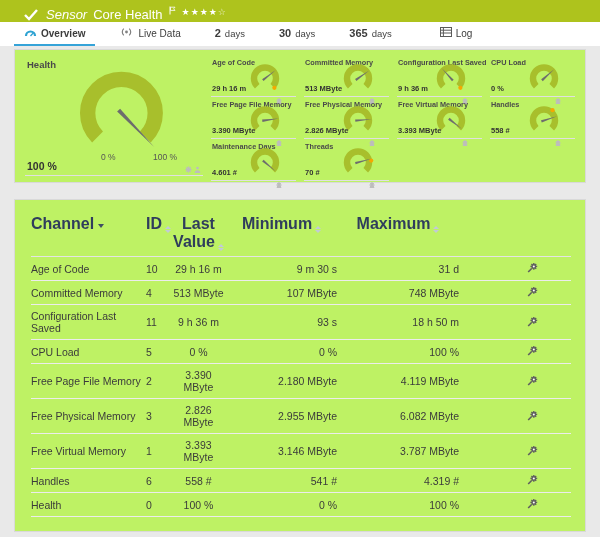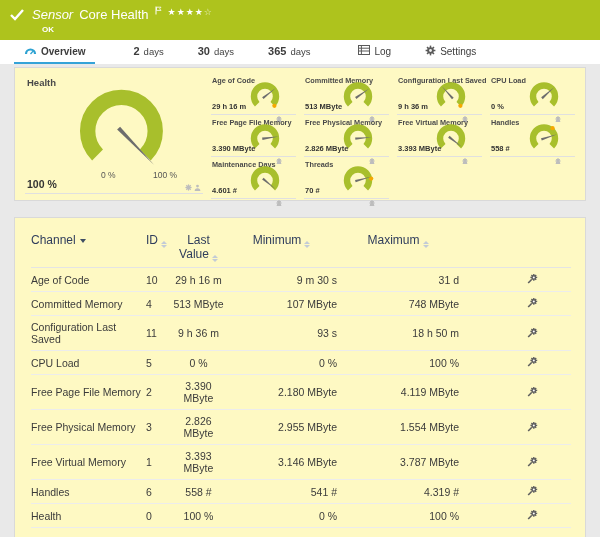--- a/index.html
+++ b/index.html
@@ -6,22 +6,22 @@
   html,body { width:600px; height:537px; }
   body {
     font-family: "Liberation Sans", sans-serif;
     background:#e9e9e9;
     overflow:hidden;
     position:relative;
   }
   
   .sensor-header {
     background:#aec31d;
-    height:40px;
-    padding:7px 10px 0 10px;
+    height:22px;
+    padding:7px 10px 0 24px;
     color:#fff;
   }
   .sensor-header .title-row { display:flex; align-items:center; gap:6px; }
   .sensor-header .check { display:inline-flex; margin-right:2px; }
   .sensor-type { font-style:italic; font-size:13px; }
   .sensor-title { font-size:13px; }
   .flag { position:relative; top:-4px; display:inline-flex; }
   .stars { font-size:9px; letter-spacing:1px; position:relative; top:-3px; color:#fff; }
   .status-line { font-size:8px; font-weight:bold; margin:3px 0 0 32px; }
   
@@ -39,21 +39,21 @@
     padding:0 10px; cursor:pointer;
     border-bottom:2px solid transparent;
     white-space:nowrap;
   }
   .tab.active { border-bottom-color:#35a3d8; font-weight:bold; }
   .tab .num { font-weight:bold; font-size:11px; }
   .tab .unit { font-size:9.5px; color:#444; }
   .tab-gap { width:14px; }
   
   .panel {
-    background:#fef9c3;
+    background:#bef264;
     border:1px solid #d9d9d9;
     margin:0 14px;
   }
   .panel-gauges {
     margin-top:3px;
     height:134px;
     padding:6px 10px;
     display:flex;
     gap:8px;
   }
@@ -87,24 +87,24 @@
   
   .panel-table {
     margin-top:16px;
     padding:6px 16px 14px 16px;
     min-height:312px;
   }
   table { width:100%; border-collapse:collapse; font-size:10.5px; color:#3b3b3b; table-layout:fixed; }
   col.c-channel{width:115px;} col.c-id{width:25px;} col.c-last{width:55px;}
   col.c-min{width:111px;} col.c-max{width:122px;} col.c-edit{width:112px;}
   thead th {
-    color:#2f3d5c; font-weight:normal; text-align:left;
+    color:#2f3d5c; font-weight:bold; text-align:left;
     vertical-align:top; padding:9px 0 5px 0;
     border-bottom:1px solid #e4e4e4;
-    font-size:12px;
+    font-size:16px;
   }
   thead th.center { text-align:center; }
   thead th.right { text-align:center; }
   tbody td { padding:5px 0; border-bottom:1px solid #ececec; }
   td.center { text-align:center; }
   td.right { text-align:right; }
   td.edit-cell { padding-left:68px; }
   .sort-caret { display:inline-block; width:0; height:0; border-left:3.5px solid transparent; border-right:3.5px solid transparent; border-top:4px solid #3f4e63; margin-left:4px; position:relative; top:-1px;}
   .sort-both { display:inline-flex; flex-direction:column; gap:1px; margin-left:3px; position:relative; top:0px; }
   .sort-both i { display:block; width:0; height:0; border-left:3px solid transparent; border-right:3px solid transparent; }
@@ -140,20 +140,30 @@
   <div class="tab active">
     <span>
       <svg width="13" height="11" viewBox="0 0 13 11">
           <path d="M2 9 A4.5 4.5 0 1 1 11 9" fill="none" stroke="#2da2d2" stroke-width="2.2"></path>
           <line x1="6.5" y1="9" x2="9.8" y2="5.4" stroke="#2da2d2" stroke-width="1.4"></line>
         </svg>
     </span>
     <span>Overview</span>
   </div>
   <div class="tab-gap"></div>
+  <div class="tab">
+    <span>
+      <svg width="15" height="10" viewBox="0 0 15 10">
+          <circle cx="7.5" cy="5" r="1.4" fill="#808080"></circle>
+          <path d="M4.8 1.6 A4.6 4.6 0 0 0 4.8 8.4" fill="none" stroke="#808080" stroke-width="1.2"></path>
+          <path d="M10.2 1.6 A4.6 4.6 0 0 1 10.2 8.4" fill="none" stroke="#808080" stroke-width="1.2"></path>
+        </svg>
+    </span>
+    <span>Live Data</span>
+  </div>
   <div class="tab-gap"></div>
   <div class="tab">
     <span class="num">2</span>
     <span class="unit">days</span>
   </div>
   <div class="tab-gap"></div>
   <div class="tab">
     <span class="num">30</span>
     <span class="unit">days</span>
   </div>
@@ -169,35 +179,20 @@
       <svg width="12" height="10" viewBox="0 0 12 10">
           <rect x="0.5" y="0.5" width="11" height="9" fill="none" stroke="#5a5a5a"></rect>
           <line x1="0.5" y1="3.2" x2="11.5" y2="3.2" stroke="#5a5a5a"></line>
           <line x1="0.5" y1="6" x2="11.5" y2="6" stroke="#5a5a5a"></line>
           <line x1="3.4" y1="0.5" x2="3.4" y2="9.5" stroke="#5a5a5a"></line>
         </svg>
     </span>
     <span>Log</span>
   </div>
   <div class="tab-gap"></div>
-  <div class="tab">
-    <span>
-      <svg width="11" height="11" viewBox="0 0 11 11">
-          <g stroke="#5a5a5a" stroke-width="1.5">
-            <line x1="5.5" y1="0.6" x2="5.5" y2="10.4"></line>
-            <line x1="0.6" y1="5.5" x2="10.4" y2="5.5"></line>
-            <line x1="2" y1="2" x2="9" y2="9"></line>
-            <line x1="9" y1="2" x2="2" y2="9"></line>
-          </g>
-          <circle cx="5.5" cy="5.5" r="3.3" fill="#5a5a5a"></circle>
-          <circle cx="5.5" cy="5.5" r="1.4" fill="#f0f0f0"></circle>
-        </svg>
-    </span>
-    <span>Settings</span>
-  </div>
 </div>
 
 <div class="panel panel-gauges">
   <div class="health-cell">
     <div class="g-label">Health</div>
     <svg class="gauge" id="main-gauge" width="150" height="86" viewBox="0 0 115 84">
         <path d="M31.665476220843935 69.33452377915607 A33 33 0 1 1 78.33452377915607 69.33452377915606" fill="none" stroke="#a8bf2c" stroke-width="15"></path>
         <polygon points="86.95428504111388,79.08963081557795 50.78268691748671,44.51195753956339 53.660046118841315,41.733324057727394" fill="#6d6d6d"></polygon>
       </svg>
     <span class="scale-min">0 %</span>
@@ -668,21 +663,21 @@
               </svg>
       </span>
     </td>
   </tr>
 
   <tr>
     <td>Free Physical Memory</td>
     <td>3</td>
     <td class="center">2.826 MByte</td>
     <td class="right">2.955 MByte</td>
-    <td class="right">1.554 MByte</td>
+    <td class="right">6.082 MByte</td>
     <td class="edit-cell">
       <span class="edit-btn">
         <svg width="11" height="11" viewBox="0 0 11 11">
                 <g stroke="#5f5f5f" stroke-width="1.4">
                   <line x1="6.8" y1="1" x2="6.8" y2="7.8"></line>
                   <line x1="3.4" y1="4.4" x2="10.2" y2="4.4"></line>
                   <line x1="4.4" y1="2" x2="9.2" y2="6.8"></line>
                   <line x1="9.2" y1="2" x2="4.4" y2="6.8"></line>
                 </g>
                 <circle cx="6.8" cy="4.4" r="2.4" fill="#5f5f5f"></circle>

